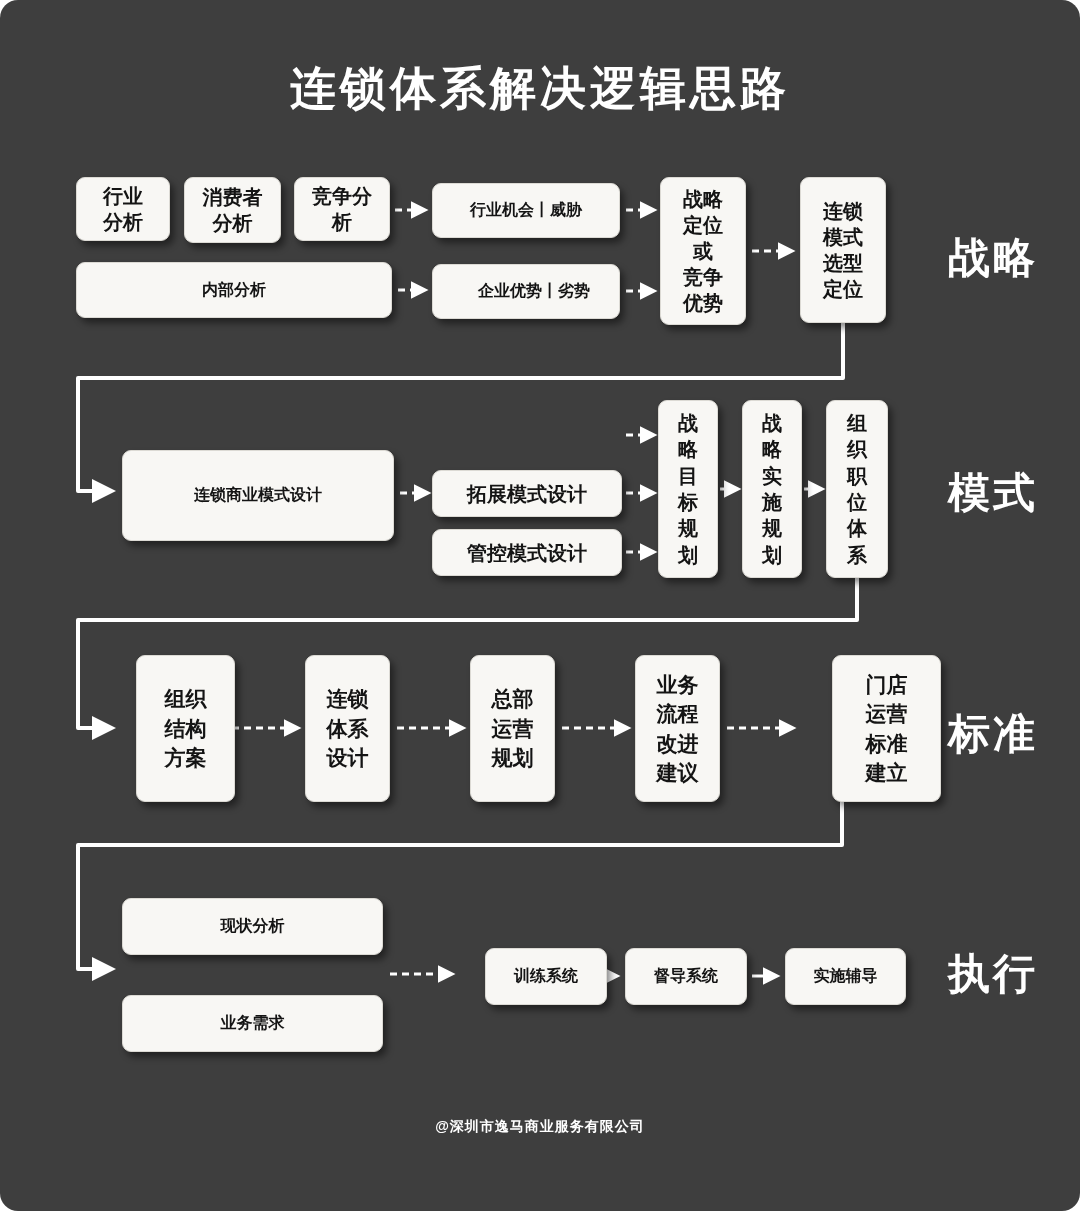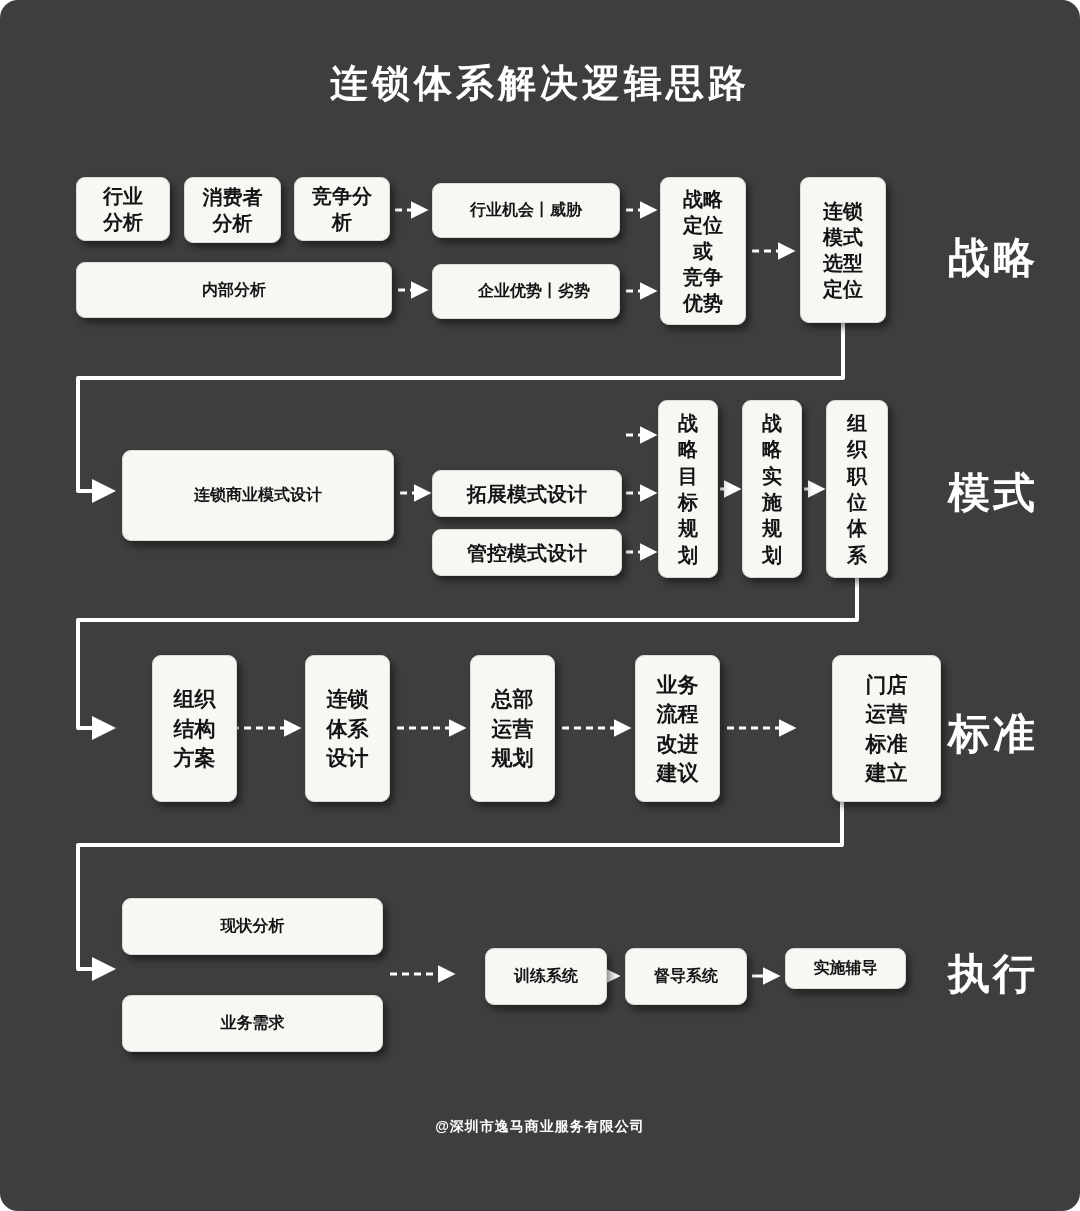--- a/index.html
+++ b/index.html
@@ -4,21 +4,21 @@
 <style>
   :root{
     --background:#3e3e3e;
     --box-fill:#f8f7f4;
     --box-text:#141414;
     --arrow:#ffffff;
   }
   *{margin:0;padding:0;box-sizing:border-box;}
   body{background:#ffffff;font-family:"Liberation Sans",sans-serif;}
   .canvas{position:relative;width:1080px;height:1211px;background:var(--background);border-radius:18px;overflow:hidden;}
-  .title{position:absolute;left:0;top:58px;width:100%;text-align:center;color:#ffffff;font-size:38px;font-weight:bold;letter-spacing:4px;}
+  .title{position:absolute;left:0;top:58px;width:100%;text-align:center;color:#ffffff;font-size:46px;font-weight:bold;letter-spacing:4px;}
   .section-label{position:absolute;color:#ffffff;font-size:42px;font-weight:bold;letter-spacing:3px;}
   .box{position:absolute;background:var(--box-fill);color:var(--box-text);border:1px solid #dcdad4;border-radius:9px;
        display:flex;align-items:center;justify-content:center;text-align:center;font-weight:bold;
        white-space:pre-line;box-shadow:4px 5px 7px rgba(0,0,0,0.45);font-size:20px;line-height:1.3;}
   .box.wide{font-size:16px;}
   .box.vtext{line-height:1.32;}
   .box.tall3{line-height:1.4;font-size:21px;}
   .footer{position:absolute;left:0;top:1118px;width:100%;text-align:center;color:#ffffff;font-size:14px;font-weight:bold;letter-spacing:1px;}
   .arrows{position:absolute;left:0;top:0;}
   .arrows .dash{stroke:var(--arrow);stroke-width:3;fill:none;stroke-dasharray:7 5;marker-end:url(#ah);}
@@ -101,21 +101,21 @@
 规
 划</div>
   <div class="box vtext" style="left:826px;top:400px;width:62px;height:178px;">组
 织
 职
 位
 体
 系</div>
   <div class="section-label" style="left:948px;top:465px;">模式</div>
 
-  <div class="box tall3" style="left:152px;top:655px;width:85px;height:147px;">组织
+  <div class="box tall3" style="left:136px;top:655px;width:99px;height:147px;">组织
 结构
 方案</div>
   <div class="box tall3" style="left:305px;top:655px;width:85px;height:147px;">连锁
 体系
 设计</div>
   <div class="box tall3" style="left:470px;top:655px;width:85px;height:147px;">总部
 运营
 规划</div>
   <div class="box tall3" style="left:635px;top:655px;width:85px;height:147px;">业务
 流程
@@ -124,18 +124,18 @@
   <div class="box tall3" style="left:832px;top:655px;width:109px;height:147px;">门店
 运营
 标准
 建立</div>
   <div class="section-label" style="left:948px;top:706px;">标准</div>
 
   <div class="box wide" style="left:122px;top:898px;width:261px;height:57px;">现状分析</div>
   <div class="box wide" style="left:122px;top:995px;width:261px;height:57px;">业务需求</div>
   <div class="box wide" style="left:465px;top:948px;width:122px;height:57px;margin-left:20px;">训练系统</div>
   <div class="box wide" style="left:625px;top:948px;width:122px;height:57px;">督导系统</div>
-  <div class="box wide" style="left:785px;top:948px;width:121px;height:41px;text-align:center;">实施辅导</div>
+  <div class="box wide" style="left:785px;top:948px;width:121px;height:57px;text-align:center;">实施辅导</div>
   <div class="section-label" style="left:948px;top:946px;">执行</div>
 
   <div class="footer">@深圳市逸马商业服务有限公司</div>
 
 </div>
 
 </body></html>

